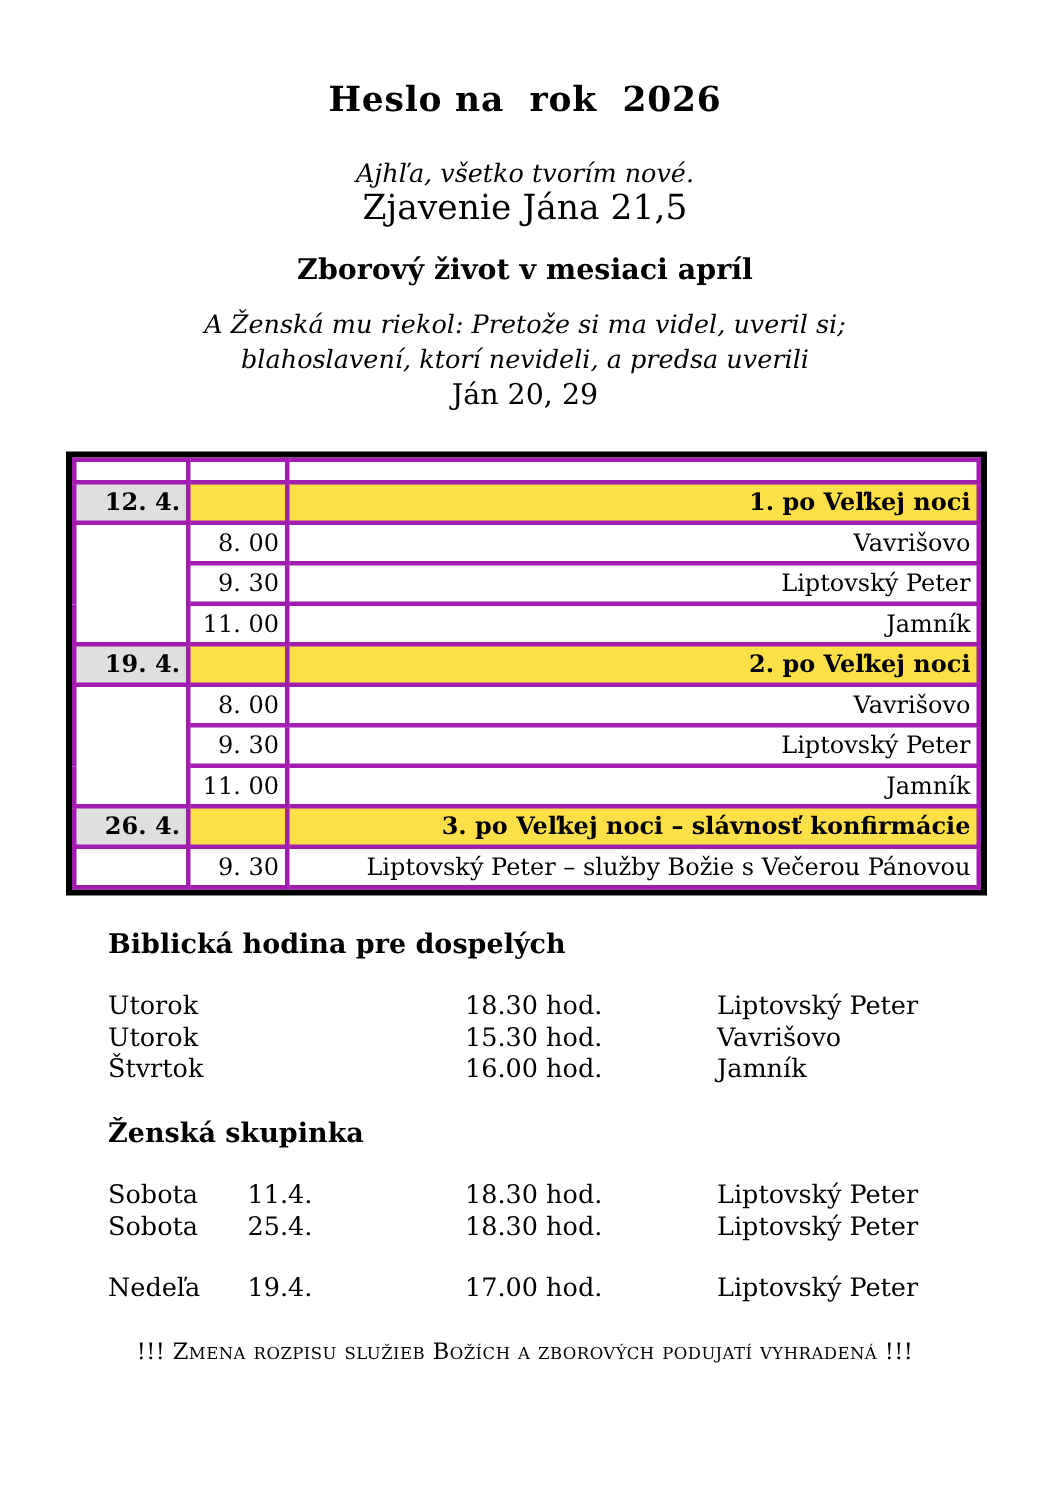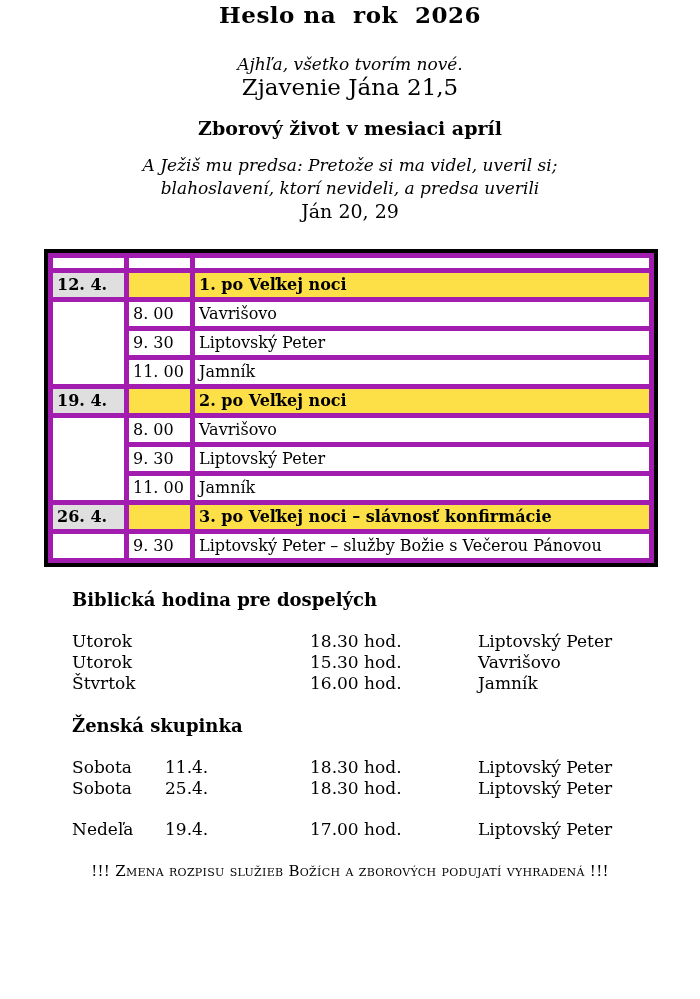--- a/index.html
+++ b/index.html
@@ -8,20 +8,21 @@
     width: 700px; height: 999px;
     font-family: "DejaVu Serif", serif;
     color: #000000;
     overflow: hidden;
   }
   .page { position: relative; width: 700px; height: 999px; background: #ffffff; }
 
   
   .header { text-align: center; }
   .doc-title {
+    margin-top: 52px;
     font-size: 23px; font-weight: bold;
     line-height: 30px;
     white-space: pre-wrap;
     letter-spacing: 0.5px;
   }
   .motto-line1 { margin-top: 23px; font-size: 17px; font-style: italic; line-height: 23px; }
   .motto-line2 { font-size: 23px; line-height: 23px; }
   .month-title { margin-top: 17px; font-size: 19px; font-weight: bold; line-height: 24px; }
   .verse-line  { font-size: 17px; font-style: italic; line-height: 23px; }
   .verse-line.first { margin-top: 14px; }
@@ -33,24 +34,24 @@
     border: 4px solid #000000;
     background: #ffffff;
   }
   table.schedule {
     width: 100%;
     border-collapse: collapse;
     border: 2px solid #8f8f8f;
     font-size: 16px;
   }
   table.schedule td {
-    border: 5px solid #a21caf;
+    border: 3px solid #a21caf;
     padding: 2px 4px;
     height: 21px;
-    text-align: left;
+    text-align: right;
     vertical-align: middle;
     line-height: 20px;
   }
   col.col-date  { width: 76px; }
   col.col-time  { width: 66px; }
   tr.r-empty td { height: 15px; }
   td.date-cell  { background: #dfdfdf; font-weight: bold; }
   td.band       { background: #fde047; }
   td.title-cell { font-weight: bold; }
   td.spacer     { background: #ffffff; }
@@ -80,21 +81,21 @@
 </head>
 <body>
 
 <div class="page">
 
   <div class="header">
     <div class="doc-title">Heslo na  rok  2026</div>
     <div class="motto-line1">Ajhľa, všetko tvorím nové.</div>
     <div class="motto-line2">Zjavenie Jána 21,5</div>
     <div class="month-title">Zborový život v mesiaci apríl</div>
-    <div class="verse-line first">A Ježiš mu predsa: Pretože si ma videl, uveril si;</div>
+    <div class="verse-line first">A Ženská mu riekol: Pretože si ma videl, uveril si;</div>
     <div class="verse-line">blahoslavení, ktorí nevideli, a predsa uverili</div>
     <div class="verse-ref">Ján 20, 29</div>
   </div>
 
   <div class="table-frame">
     <table class="schedule">
       <colgroup>
           <col class="col-date">
           <col class="col-time">
           <col>

